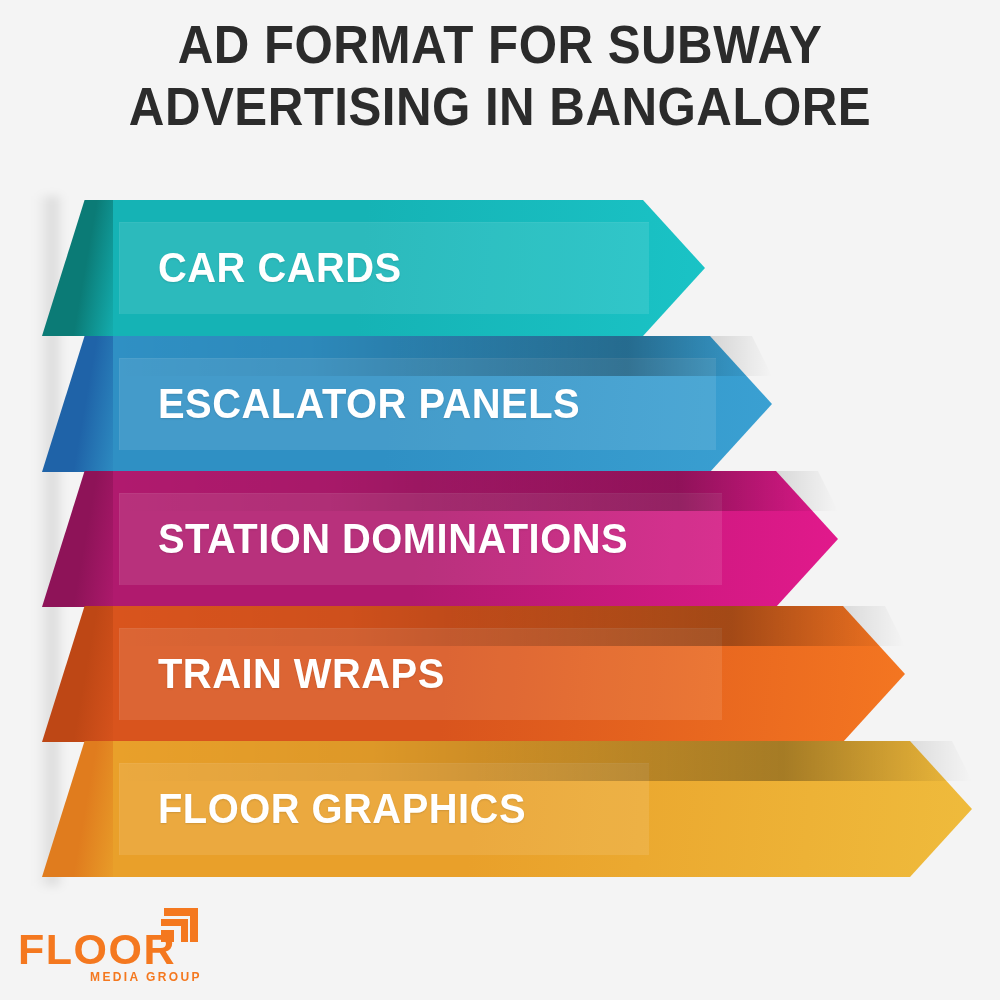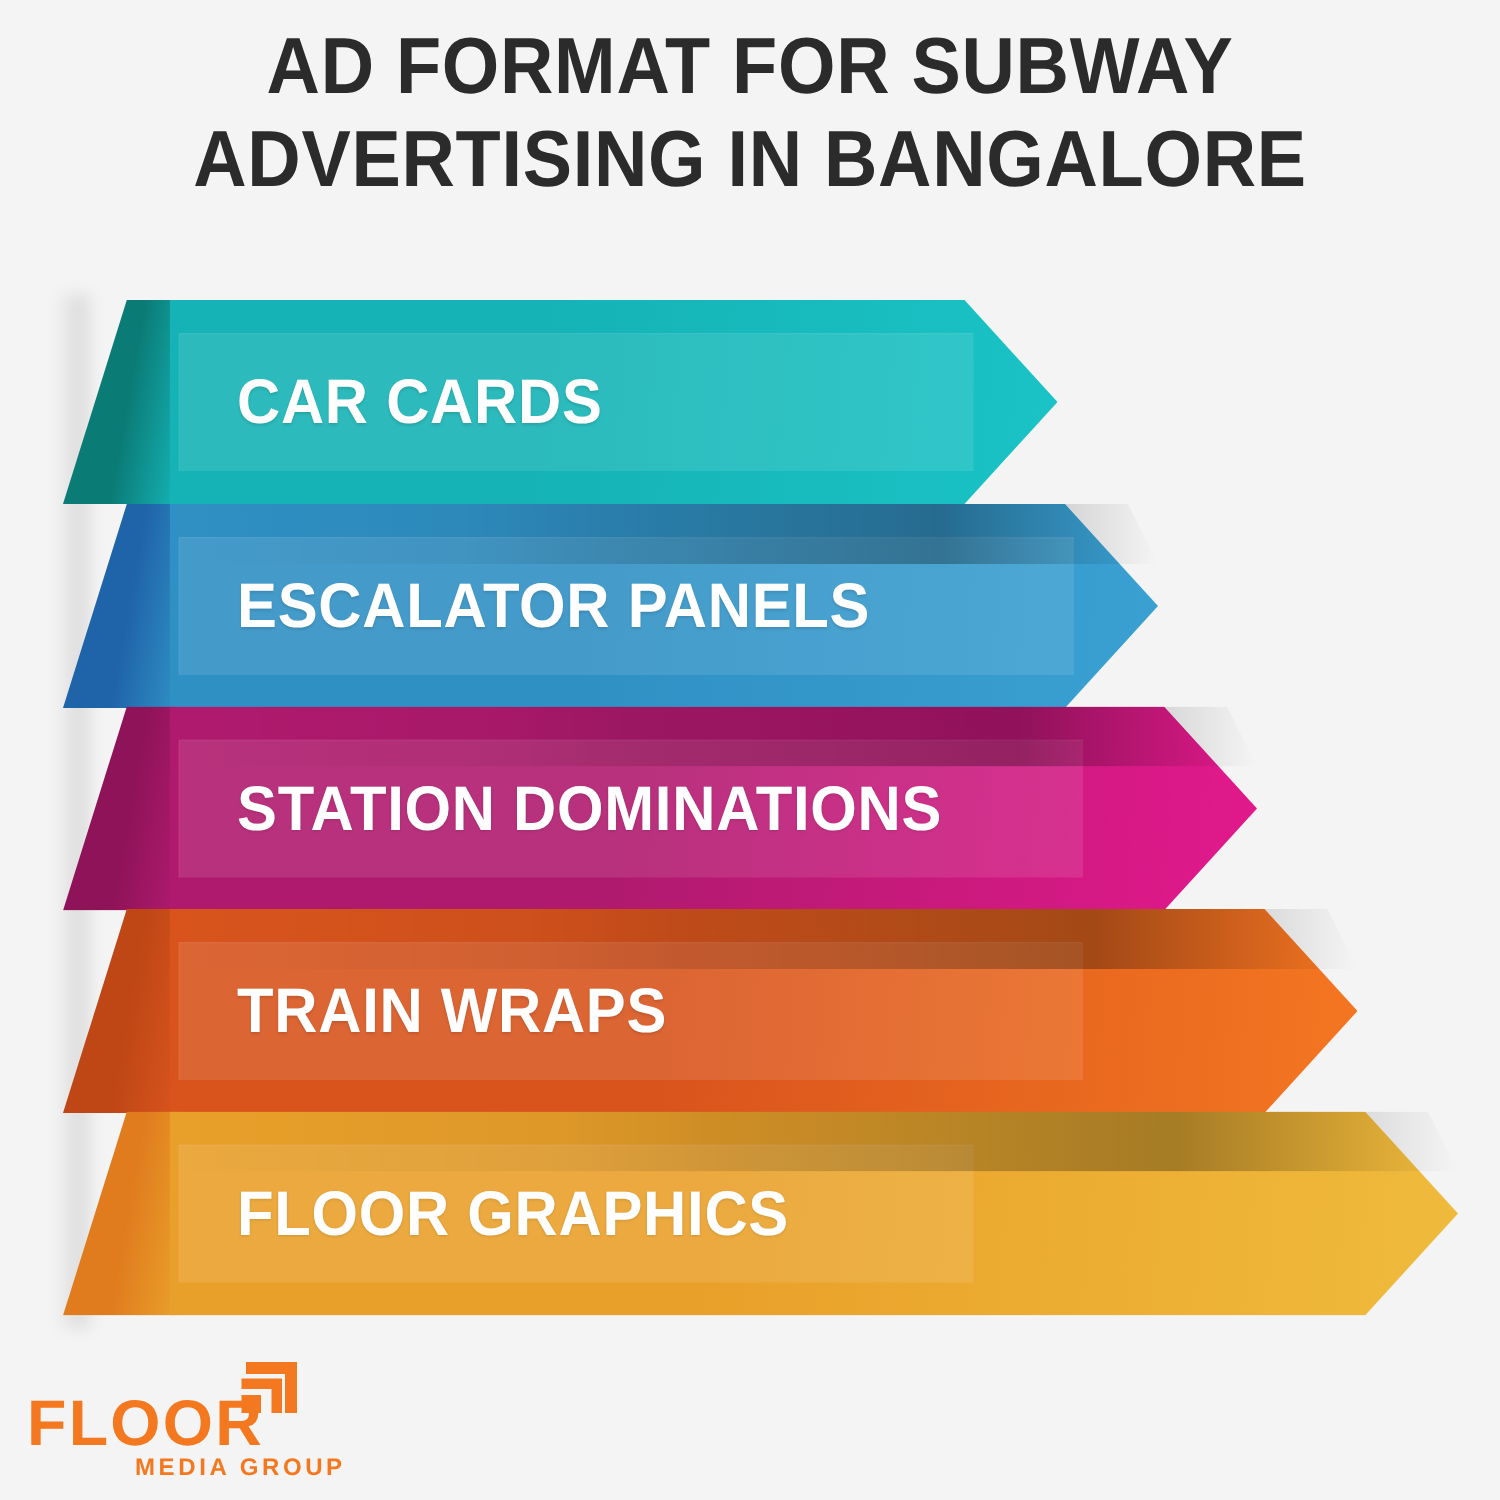--- a/index.html
+++ b/index.html
@@ -164,21 +164,21 @@
     line-height:43px;
     letter-spacing:1.5px;
     color:#F4781F;
   }
   #logo-tagline {
     position:absolute;
     left:72px;
     top:62px;
     font-family:"Liberation Sans", sans-serif;
     font-weight:bold;
-    font-size:16px;
+    font-size:12px;
     letter-spacing:2.4px;
     color:#F4781F;
   }
 </style>
 </head>
 <body>
 
 <div id="page">
 
   <div id="title-block">

